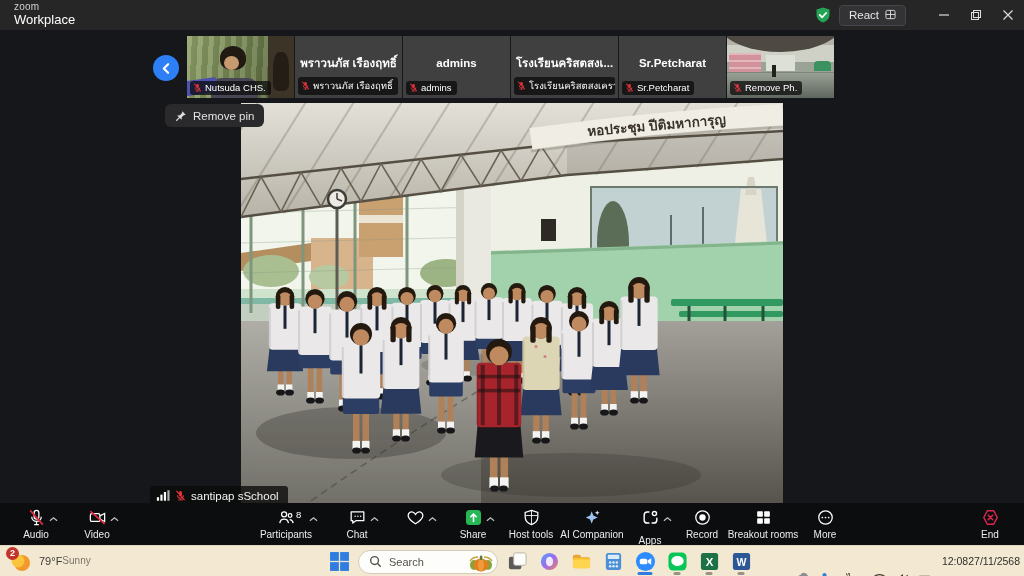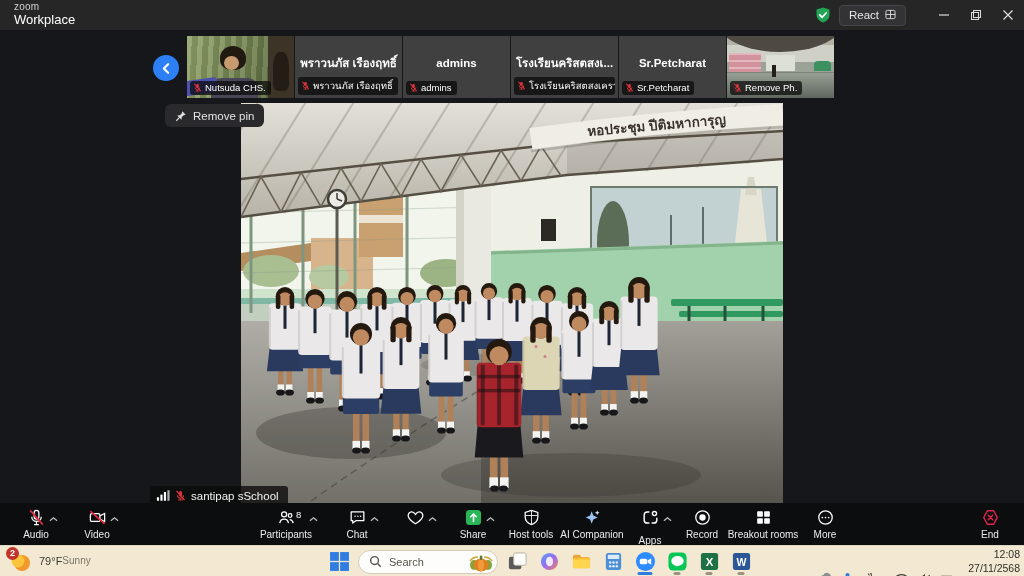--- a/index.html
+++ b/index.html
@@ -104,21 +104,21 @@
   .search-pill{width:140px;height:24px;border-radius:12px;background:#fdfdfb;border:1px solid #d5cbb8;
                display:flex;align-items:center;gap:7px;padding:0 4px 0 10px;position:relative;flex:none;}
   .search-pill .s-mag svg{width:13px;height:13px;display:block;}
   .search-pill .s-ph{font-size:11px;color:#55524a;flex:1;}
   .search-pill .s-pump{margin-right:-2px;}
   .search-pill .s-pump svg{width:30px;height:20px;display:block;}
   .tray{position:absolute;right:4px;top:0;height:31px;display:flex;align-items:center;gap:8px;}
   .tray-ic{display:flex;align-items:center;justify-content:center;height:26px;margin-top:34px;}
   .tray-ic svg{display:block;}
   .tray-lang{font-size:10px;color:#33332c;}
-  .clock{display:flex;flex-direction:column;align-items:flex-end;line-height:1.25;min-width:56px;text-align:right;}
+  .clock{display:flex;align-items:flex-end;line-height:1.25;min-width:56px;text-align:right;}
   .clock span{font-size:10.5px;color:#2f2f29;}
 </style>
 </head>
 <body>
 
 <div class="app">
 
   <div class="titlebar">
     <div class="brand">
       <span class="b-top">zoom</span>

